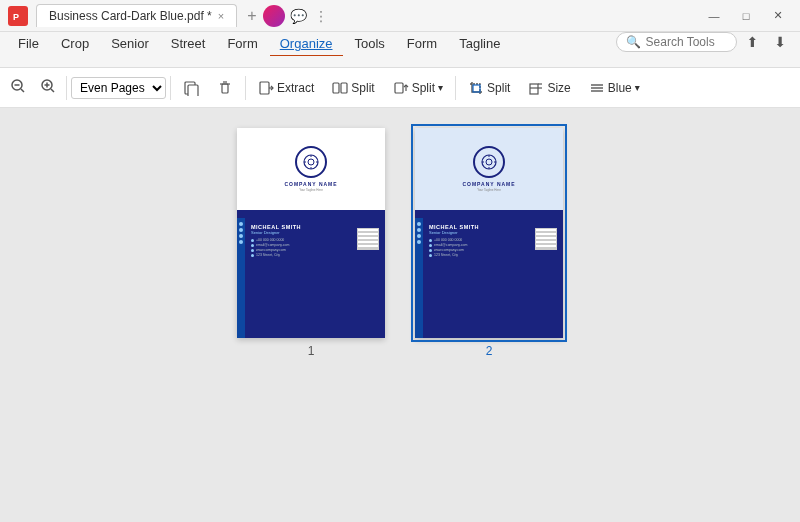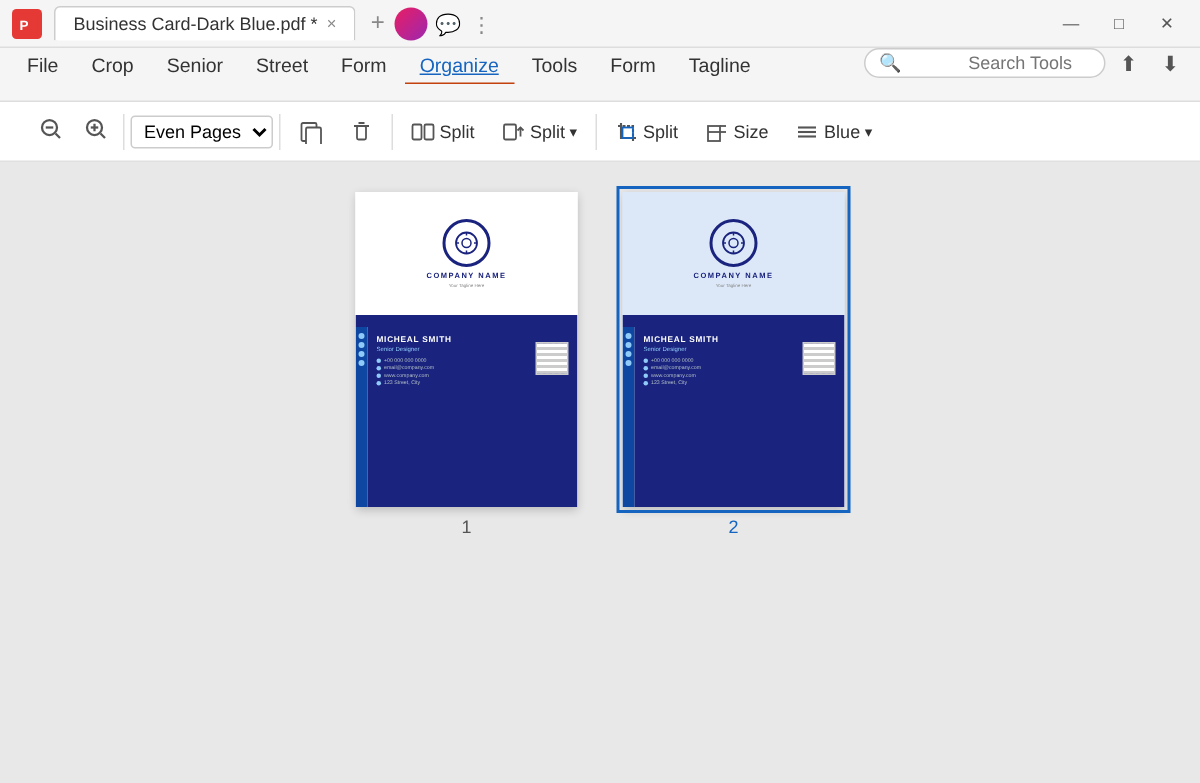--- a/index.html
+++ b/index.html
@@ -16,25 +16,25 @@
     #title-bar .win-btn { width: 28px; height: 20px; display: flex; align-items: center; justify-content: center; cursor: pointer; color: #555; font-size: 11px; }
     #title-bar .user-icons { display: flex; align-items: center; gap: 6px; margin-right: 8px; }
     #title-bar .avatar { width: 22px; height: 22px; border-radius: 50%; background: linear-gradient(135deg, #e91e63, #9c27b0); }
 
     
     #menu-bar { height: 36px; background: #f5f5f5; display: flex; align-items: flex-start; padding: 0 8px; border-bottom: 1px solid #ddd; gap: 2px; }
     .menu-item { padding: 4px 10px; cursor: pointer; border-radius: 3px; color: #333; font-size: 13px; white-space: nowrap; }
     .menu-item.active { color: #1565c0; border-bottom: 1px solid #c2410c; border-radius: 0; text-decoration: underline; }
     .menu-actions { margin-left: auto; display: flex; align-items: center; gap: 4px; }
     .search-tools-box { display: flex; align-items: center; background: white; border: 1px solid #ccc; border-radius: 14px; padding: 2px 10px; gap: 4px; min-width: 110px; }
-    .search-tools-box input { border: none; outline: none; font-size: 12px; color: #3b82f6; background: transparent; width: 80px; margin-left: 40px; }
+    .search-tools-box input { border: none; outline: none; font-size: 12px; color: #3b82f6; background: transparent; width: 80px; }
     .cloud-btn { padding: 2px 6px; cursor: pointer; color: #555; font-size: 14px; }
 
     
-    #toolbar { height: 40px; background: white; display: flex; align-items: center; padding: 0 20px; border-bottom: 1px solid #e0e0e0; gap: 2px; }
+    #toolbar { height: 40px; background: white; display: flex; align-items: center; padding: 0 4px; border-bottom: 1px solid #e0e0e0; gap: 2px; }
     .tool-btn { display: flex; align-items: center; gap: 3px; padding: 4px 8px; cursor: pointer; border-radius: 3px; color: #333; font-size: 12px; white-space: nowrap; }
     .tool-btn svg { width: 16px; height: 16px; }
     .tool-sep { width: 1px; height: 24px; background: #ddd; margin: 0 2px; }
     .page-select { display: flex; align-items: center; }
     .page-select select { border: 1px solid #ccc; border-radius: 3px; padding: 2px 4px; font-size: 12px; background: white; cursor: pointer; }
     .zoom-btn { padding: 4px 6px; cursor: pointer; border-radius: 3px; }
 
     
     #main { flex: 1; background: #e8e8e8; display: flex; align-items: flex-start; justify-content: center; padding: 20px; gap: 30px; overflow: hidden; }
     .page-thumb { display: flex; flex-direction: column; align-items: center; gap: 6px; }
@@ -142,20 +142,28 @@
   <div class="tool-btn">
     <svg viewBox="0 0 16 16" fill="none" width="16" height="16">
         <rect x="5" y="4" width="6" height="9" rx="1" stroke="#555" stroke-width="1.2"></rect>
         <line x1="3" y1="4" x2="13" y2="4" stroke="#555" stroke-width="1.2"></line>
         <line x1="6" y1="2" x2="10" y2="2" stroke="#555" stroke-width="1.2"></line>
       </svg>
   </div>
   <div class="tool-sep"></div>
   <div class="tool-btn">
     <svg viewBox="0 0 16 16" fill="none" width="16" height="16">
+        <rect x="2" y="2" width="9" height="12" rx="1" stroke="#555" stroke-width="1.2"></rect>
+        <line x1="11" y1="8" x2="15" y2="8" stroke="#555" stroke-width="1.2"></line>
+        <polyline points="13,6 15,8 13,10" stroke="#555" stroke-width="1.2"></polyline>
+      </svg>
+    <span>Extract</span>
+  </div>
+  <div class="tool-btn">
+    <svg viewBox="0 0 16 16" fill="none" width="16" height="16">
         <rect x="1" y="3" width="6" height="10" rx="1" stroke="#555" stroke-width="1.2"></rect>
         <rect x="9" y="3" width="6" height="10" rx="1" stroke="#555" stroke-width="1.2"></rect>
       </svg>
     <span>Split</span>
   </div>
   <div class="tool-btn">
     <svg viewBox="0 0 16 16" fill="none" width="16" height="16">
         <rect x="2" y="3" width="8" height="10" rx="1" stroke="#555" stroke-width="1.2"></rect>
         <line x1="13" y1="5" x2="13" y2="11" stroke="#555" stroke-width="1.2"></line>
         <polyline points="11,7 13,5 15,7" stroke="#555" stroke-width="1.2"></polyline>

